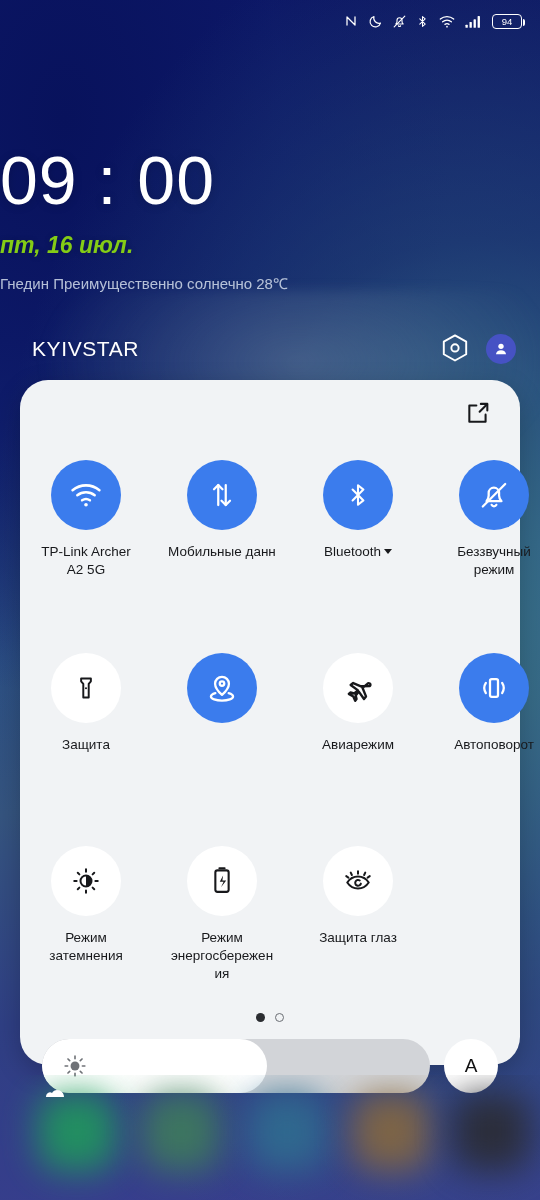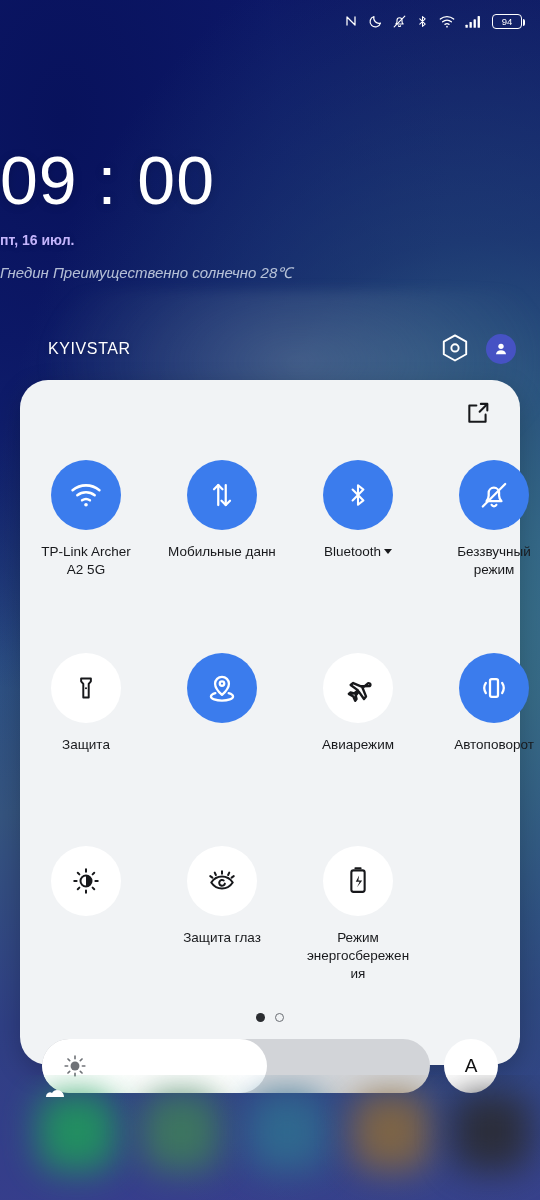--- a/index.html
+++ b/index.html
@@ -43,36 +43,36 @@
   }
 
   
   #clock-block{ position:absolute; top:126px; left:0; right:0; text-align:left;margin-top:20px; }
   #clock-time{
     font-size:68px; color:#fff; font-weight:300; line-height:1;
     letter-spacing:1px;
     text-shadow:0 1px 10px rgba(0,0,0,0.18);
   }
   #clock-date{
-    margin-top:18px; font-size:14px; color:#c4b5fd; font-weight:700;
+    margin-top:18px; font-size:23px; color:#84cc16; font-weight:700;
     text-shadow:0 1px 6px rgba(0,0,0,0.22);
+    font-style:italic;
   }
   #weather-line{
     margin-top:14px; font-size:15px; color:rgba(222,231,242,0.80);
     font-weight:400;
-    font-style:italic;
   }
 
   
   #carrier-row{
     position:absolute; top:322px; left:0; right:0; height:54px;
     display:flex; align-items:center;
   }
   #carrier-name{
-    margin-left:48px; font-size:16px; color:#fff; letter-spacing:0.6px;
+    margin-left:32px; font-size:21px; color:#fff; letter-spacing:0.6px;
     text-shadow:0 1px 5px rgba(0,0,0,0.2);
   }
   #carrier-actions{ margin-left:auto; margin-right:24px; display:flex; align-items:center; gap:16px; }
   #avatar-button{
     width:30px; height:30px; border-radius:50%;
     background:#4652c4; display:flex; align-items:center; justify-content:center;
   }
 
   
   #qs-panel{
@@ -320,42 +320,43 @@
 
 
     <div class="tile">
       <div class="tile-circle off">
         <svg width="30" height="30" viewBox="0 0 24 24" fill="none" stroke="#17181b" stroke-width="1.6" stroke-linecap="round">
           <circle cx="12" cy="12" r="4.4"></circle>
           <path d="M12 7.6a4.4 4.4 0 0 1 0 8.8z" fill="#17181b" stroke="none"></path>
           <path d="M12 2.6v1.9M12 19.5v1.9M2.6 12h1.9M19.5 12h1.9M5.4 5.4l1.3 1.3M17.3 17.3l1.3 1.3M18.6 5.4l-1.3 1.3M6.7 17.3l-1.3 1.3"></path>
         </svg>
       </div>
+      <div class="tile-label">Режим затемнения</div>
+    </div>
+
+    <div class="tile">
+      <div class="tile-circle off">
+        <svg width="24" height="32" viewBox="0 0 18 26" fill="none" stroke="#17181b" stroke-width="1.7" stroke-linejoin="round">
+          <rect x="3.6" y="4.4" width="10.8" height="17.4" rx="1.7"></rect>
+          <path d="M6.9 2.6h4.2" stroke-linecap="round"></path>
+          <path d="M9.9 8.6 7.2 13.6h3.1l-2.1 4.4 4.2-5.5H9.3z" fill="#17181b" stroke="none"></path>
+        </svg>
+      </div>
+      <div class="tile-label">Режим энергосбережения</div>
     </div>
 
     <div class="tile">
       <div class="tile-circle off">
         <svg width="32" height="30" viewBox="0 0 24 24" fill="none" stroke="#17181b" stroke-width="1.6" stroke-linecap="round" stroke-linejoin="round">
           <path d="M3.4 13.2c2-3 5.2-4.8 8.6-4.8s6.6 1.8 8.6 4.8c-2 3-5.2 4.8-8.6 4.8s-6.6-1.8-8.6-4.8z"></path>
           <path d="M13.4 11.6a2.3 2.3 0 1 0 .9 2.5"></path>
           <path d="M12 4.1v2.1M6.2 5.3l.9 1.9M17.8 5.3l-.9 1.9M2.6 8.1l1.7 1.2M21.4 8.1l-1.7 1.2"></path>
         </svg>
       </div>
       <div class="tile-label nowrap">Защита глаз</div>
-    </div>
-
-    <div class="tile">
-      <div class="tile-circle off">
-        <svg width="24" height="32" viewBox="0 0 18 26" fill="none" stroke="#17181b" stroke-width="1.7" stroke-linejoin="round">
-          <rect x="3.6" y="4.4" width="10.8" height="17.4" rx="1.7"></rect>
-          <path d="M6.9 2.6h4.2" stroke-linecap="round"></path>
-          <path d="M9.9 8.6 7.2 13.6h3.1l-2.1 4.4 4.2-5.5H9.3z" fill="#17181b" stroke="none"></path>
-        </svg>
-      </div>
-      <div class="tile-label">Режим энергосбережения</div>
     </div>
   </div>
 
   <div id="qs-dots">
     <span class="dot active"></span>
     <span class="dot inactive"></span>
   </div>
 
   <div id="brightness-row">
     <div id="brightness-slider">

